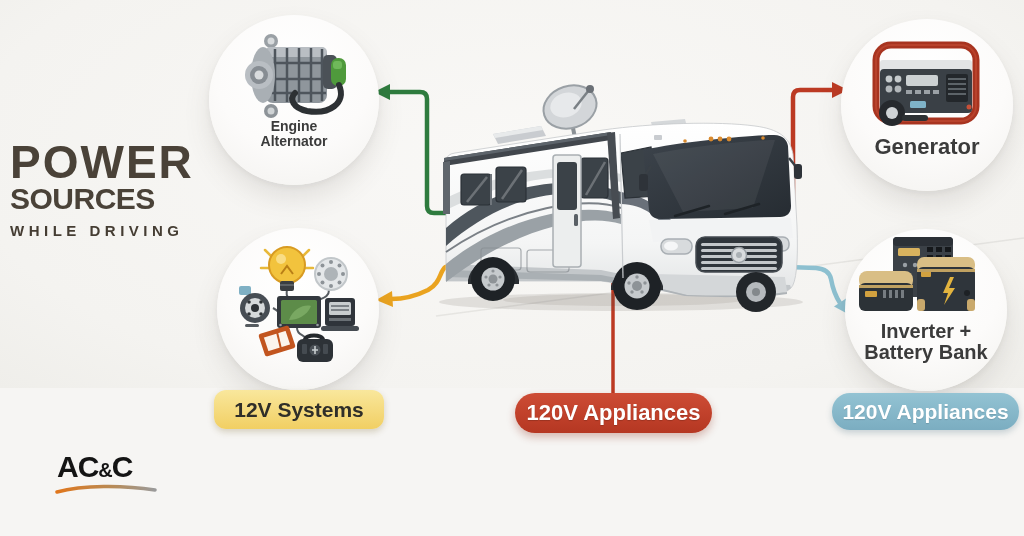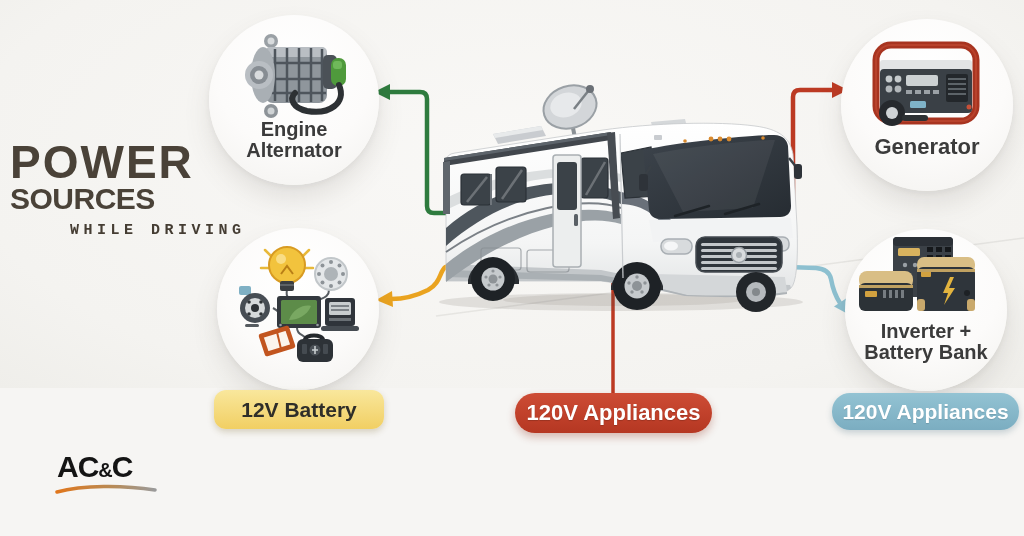--- a/index.html
+++ b/index.html
@@ -12,38 +12,38 @@
   }
   .canvas { position:absolute; inset:0; width:1024px; height:388px; background:
     radial-gradient(ellipse at 50% 40%, #f9f8f6 0%, #f4f3f0 75%, #efeeea 100%); }
 
   svg.arrows { position:absolute; left:0; top:0; width:1024px; height:536px; z-index:1; }
 
   
   .title-block { position:absolute; left:10px; top:141px; z-index:3; color:#4a4238; }
   .t1 { font-size:46px; font-weight:800; letter-spacing:2px; line-height:0.93; }
   .t2 { font-size:30px; font-weight:800; letter-spacing:-0.5px; line-height:0.98; }
-  .tagline { font-size:15px; font-weight:700; letter-spacing:4.5px; margin-left:60px; margin-top:9px; color:#453d33;font-family:Liberation Mono, monospace; }
+  .tagline { font-size:15px; font-weight:700; letter-spacing:4.5px; margin-top:9px; color:#453d33; }
 
   
   .node {
     position:absolute; border-radius:50%;
     background:radial-gradient(circle at 50% 32%, #ffffff 0%, #fcfbfa 55%, #f2f1ee 100%);
     box-shadow:0 14px 26px rgba(95,88,80,0.13), 0 3px 6px rgba(0,0,0,0.05);
     z-index:2;
   }
   .node-alt { left:209px; top:15px;  width:170px; height:170px; }
   .node-gen { left:841px; top:19px;  width:172px; height:172px; }
   .node-12v { left:217px; top:228px; width:162px; height:162px; }
   .node-inv { left:845px; top:229px; width:162px; height:162px;text-decoration:underline; }
   .node-label {
     position:absolute; left:0; right:0; text-align:center;
     font-weight:700; color:#3b3b3b; white-space:pre-line; line-height:1.04;
   }
-  .node-alt .node-label { top:104px; font-size:20px; }
+  .node-alt .node-label { top:104px; font-size:14px; }
   .node-gen .node-label { top:117px; font-size:22px; }
   .node-inv .node-label { top:92px;  font-size:20px; }
   .node-icon { position:absolute; }
 
   
   .pill {
     position:absolute; z-index:3; text-align:center; font-weight:700;
     display:flex; align-items:center; justify-content:center;
   }
   .pill-yellow {
@@ -451,21 +451,21 @@
         </g>
       <circle cx="333" cy="214" r="20" fill="#22262a"></circle>
       <circle cx="333" cy="214" r="10" fill="#b5b9bd"></circle>
       <circle cx="333" cy="214" r="4" fill="#83888c"></circle>
     </g>
 
     <line x1="197" y1="56" x2="200" y2="200" stroke="#c9cccf" stroke-width="1.2"></line>
   </svg>
 
   <div class="pill pill-yellow">
-    <span>12V Battery</span>
+    <span>12V Systems</span>
   </div>
   <div class="pill pill-red">
     <span>120V Appliances</span>
   </div>
   <div class="pill pill-blue">
     <span>120V Appliances</span>
   </div>
 
   <div class="logo">
     <div class="logo-text"><span>AC</span><span class="amp">&amp;</span><span>C</span></div>

